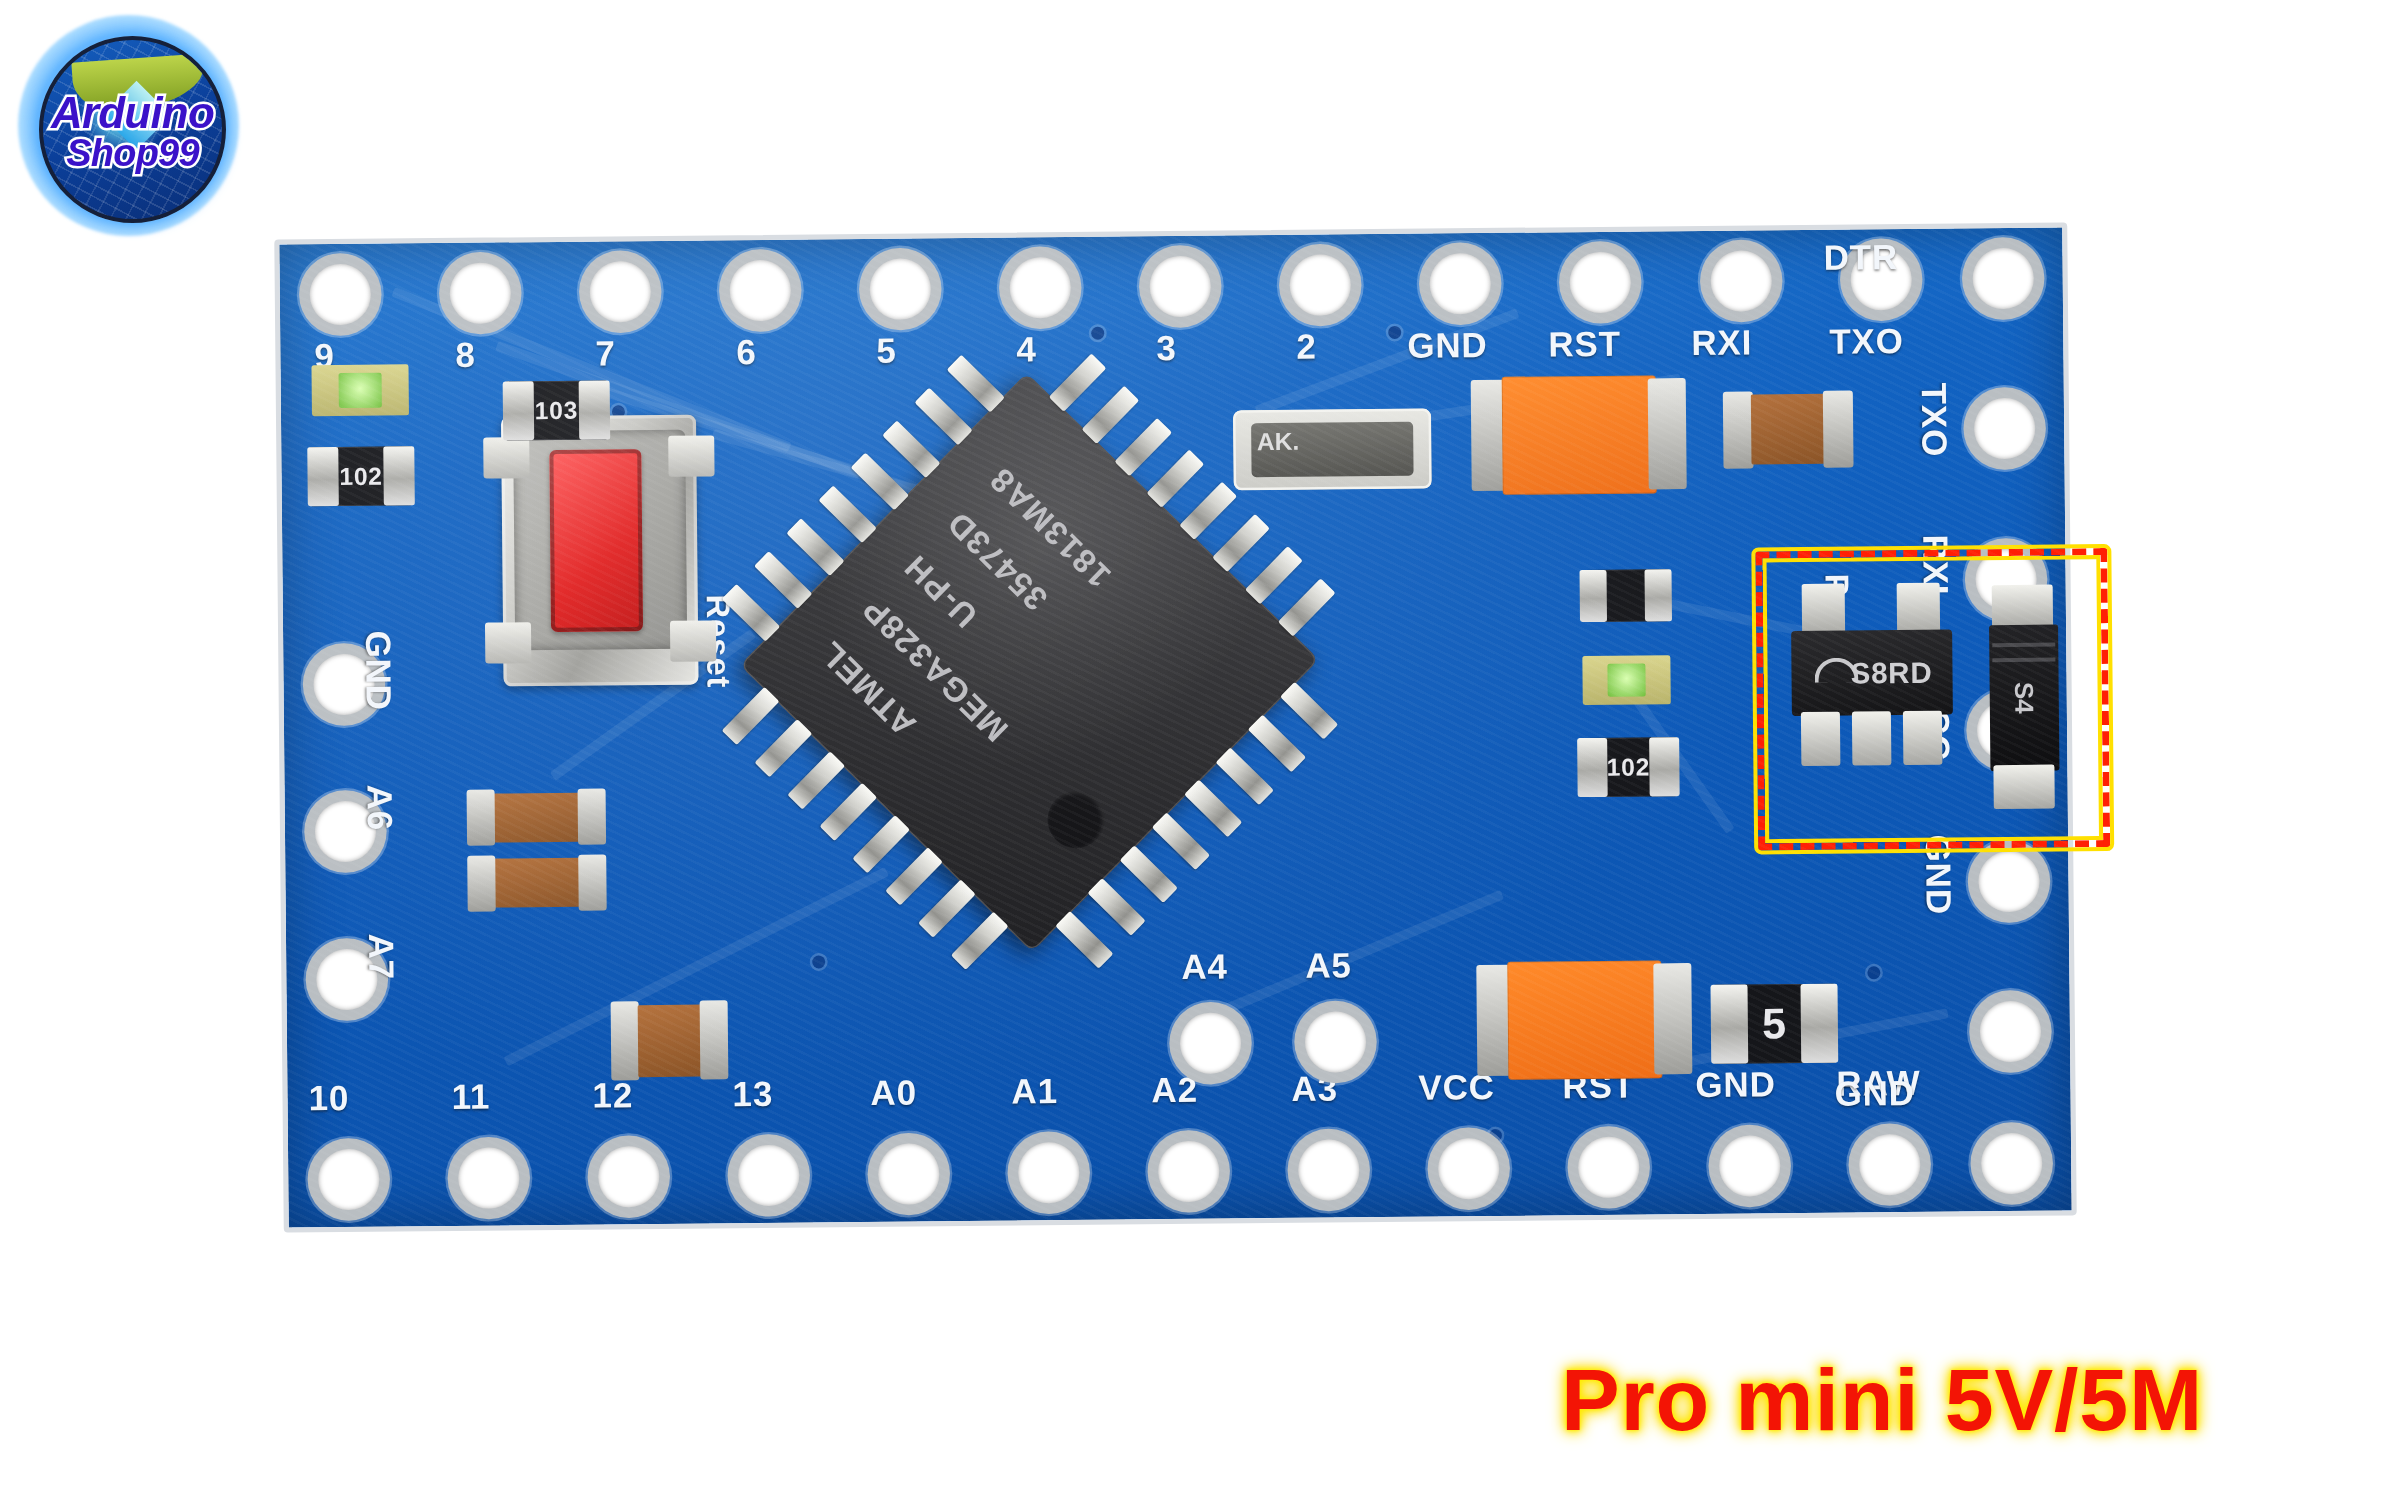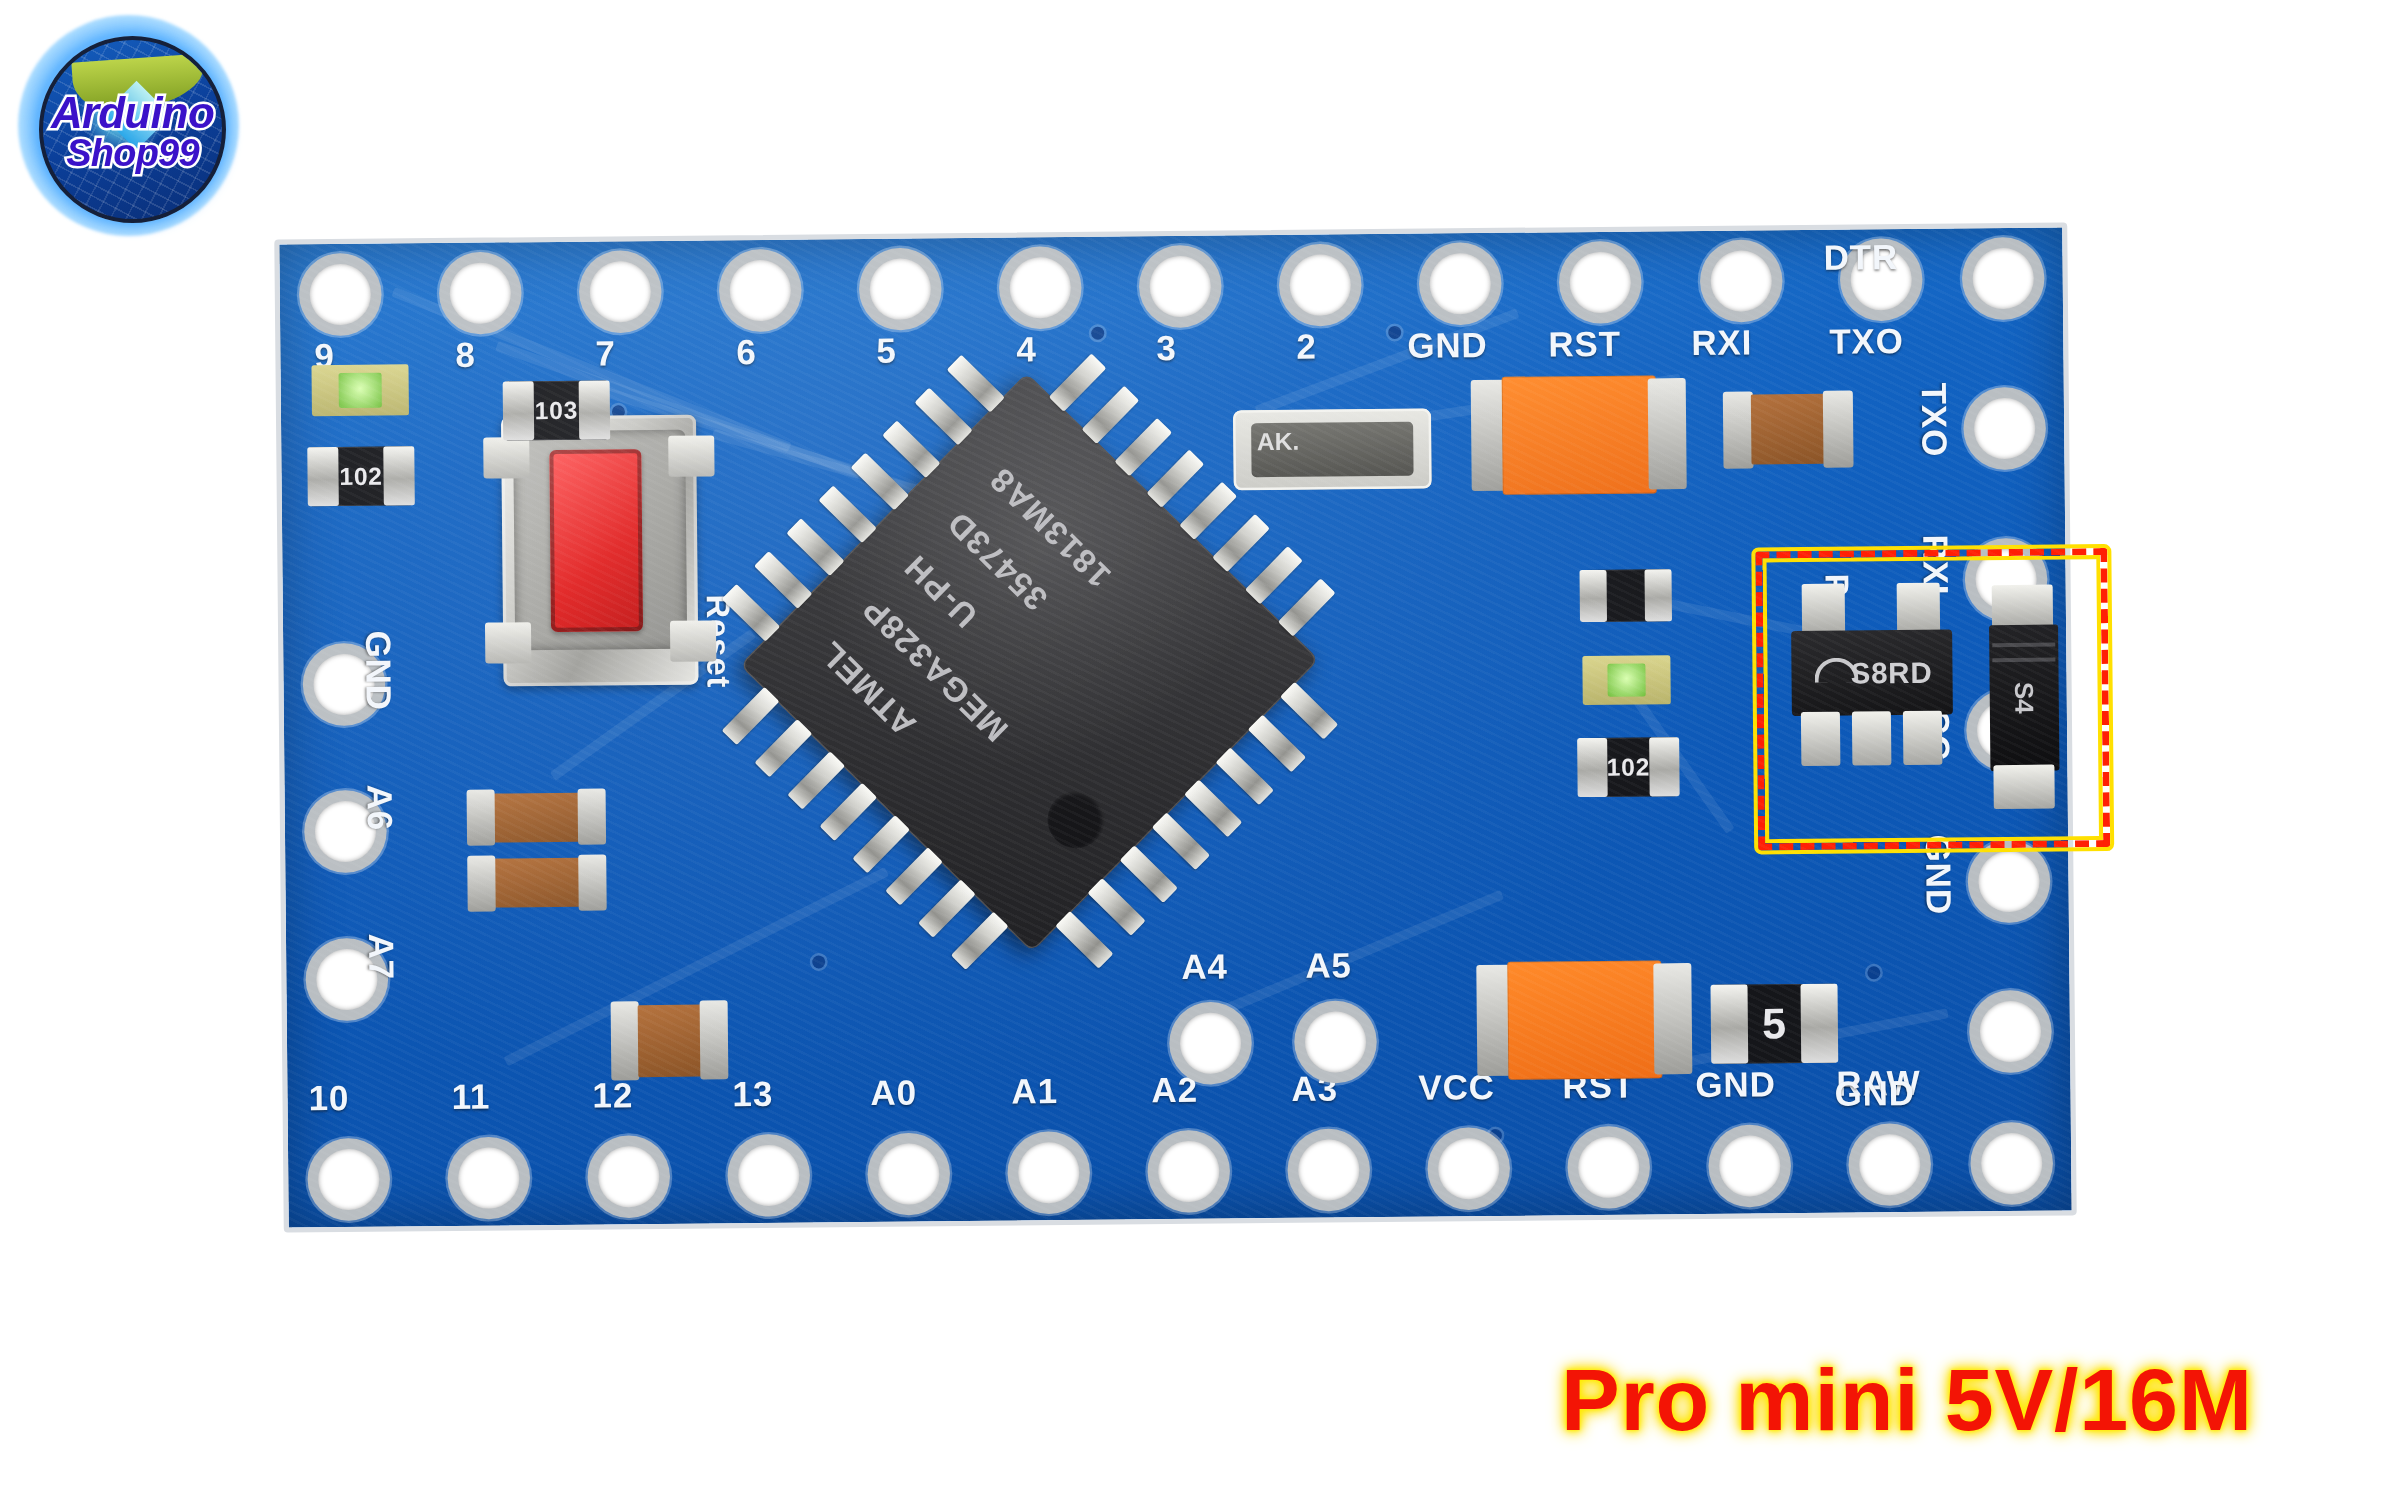--- a/index.html
+++ b/index.html
@@ -381,14 +381,14 @@
   <div class="diode" style="left:1706px;top:397px;width:69px;height:146px">
     <div class="band" style="top:18px"></div>
     <div class="band" style="top:33px"></div>
     <div class="mk">S4</div>
   </div>
   <div class="leg" style="left:1709px;top:537px;width:61px;height:44px"></div>
 
   <div id="highlight"></div>
 </div>
 
-<div id="caption">Pro mini 5V/16M</div>
+<div id="caption">Pro mini 5V/5M</div>
 
 
 </body></html>

